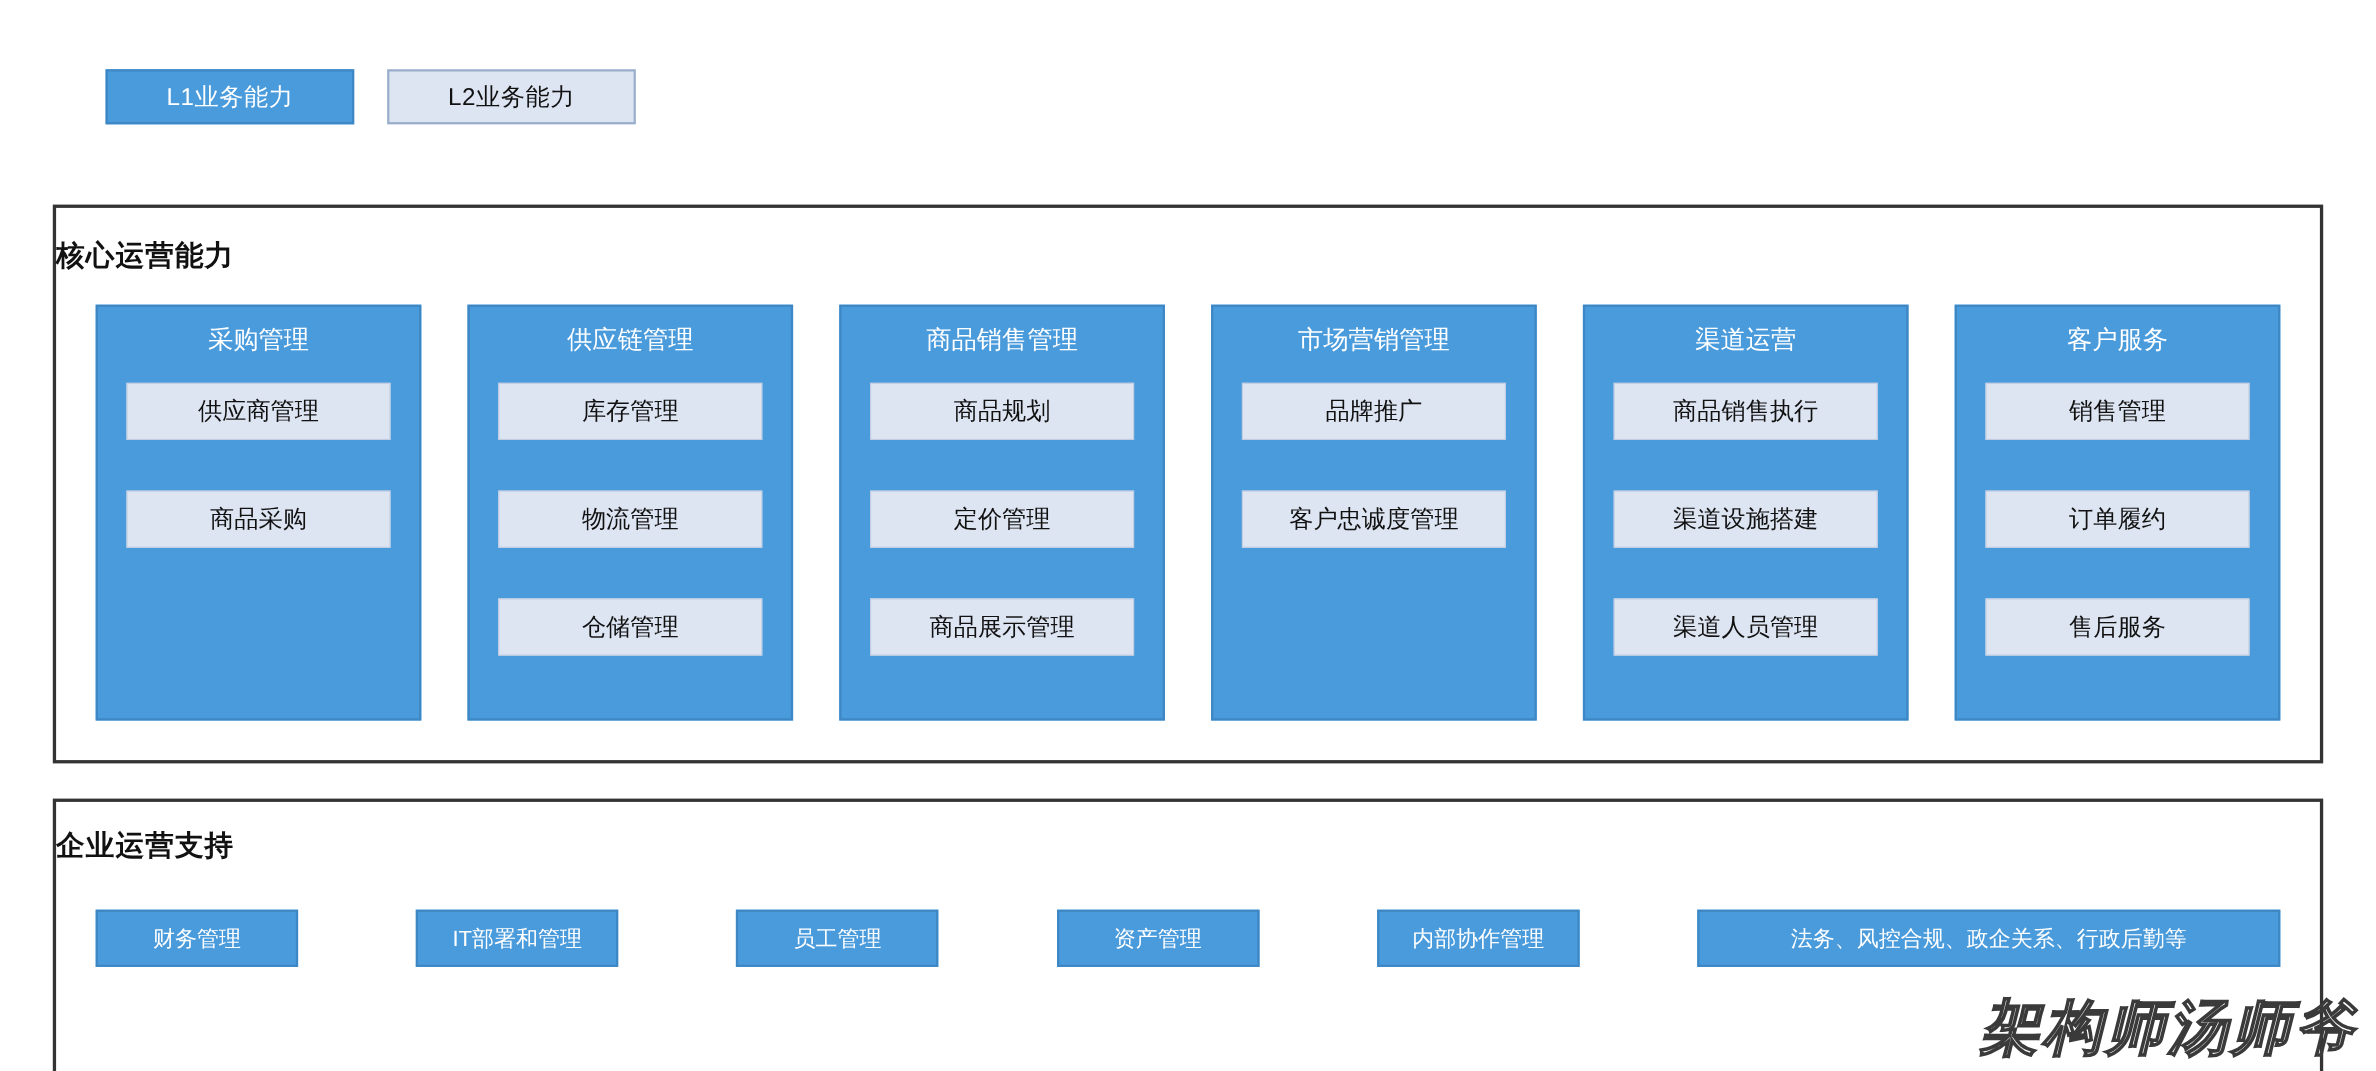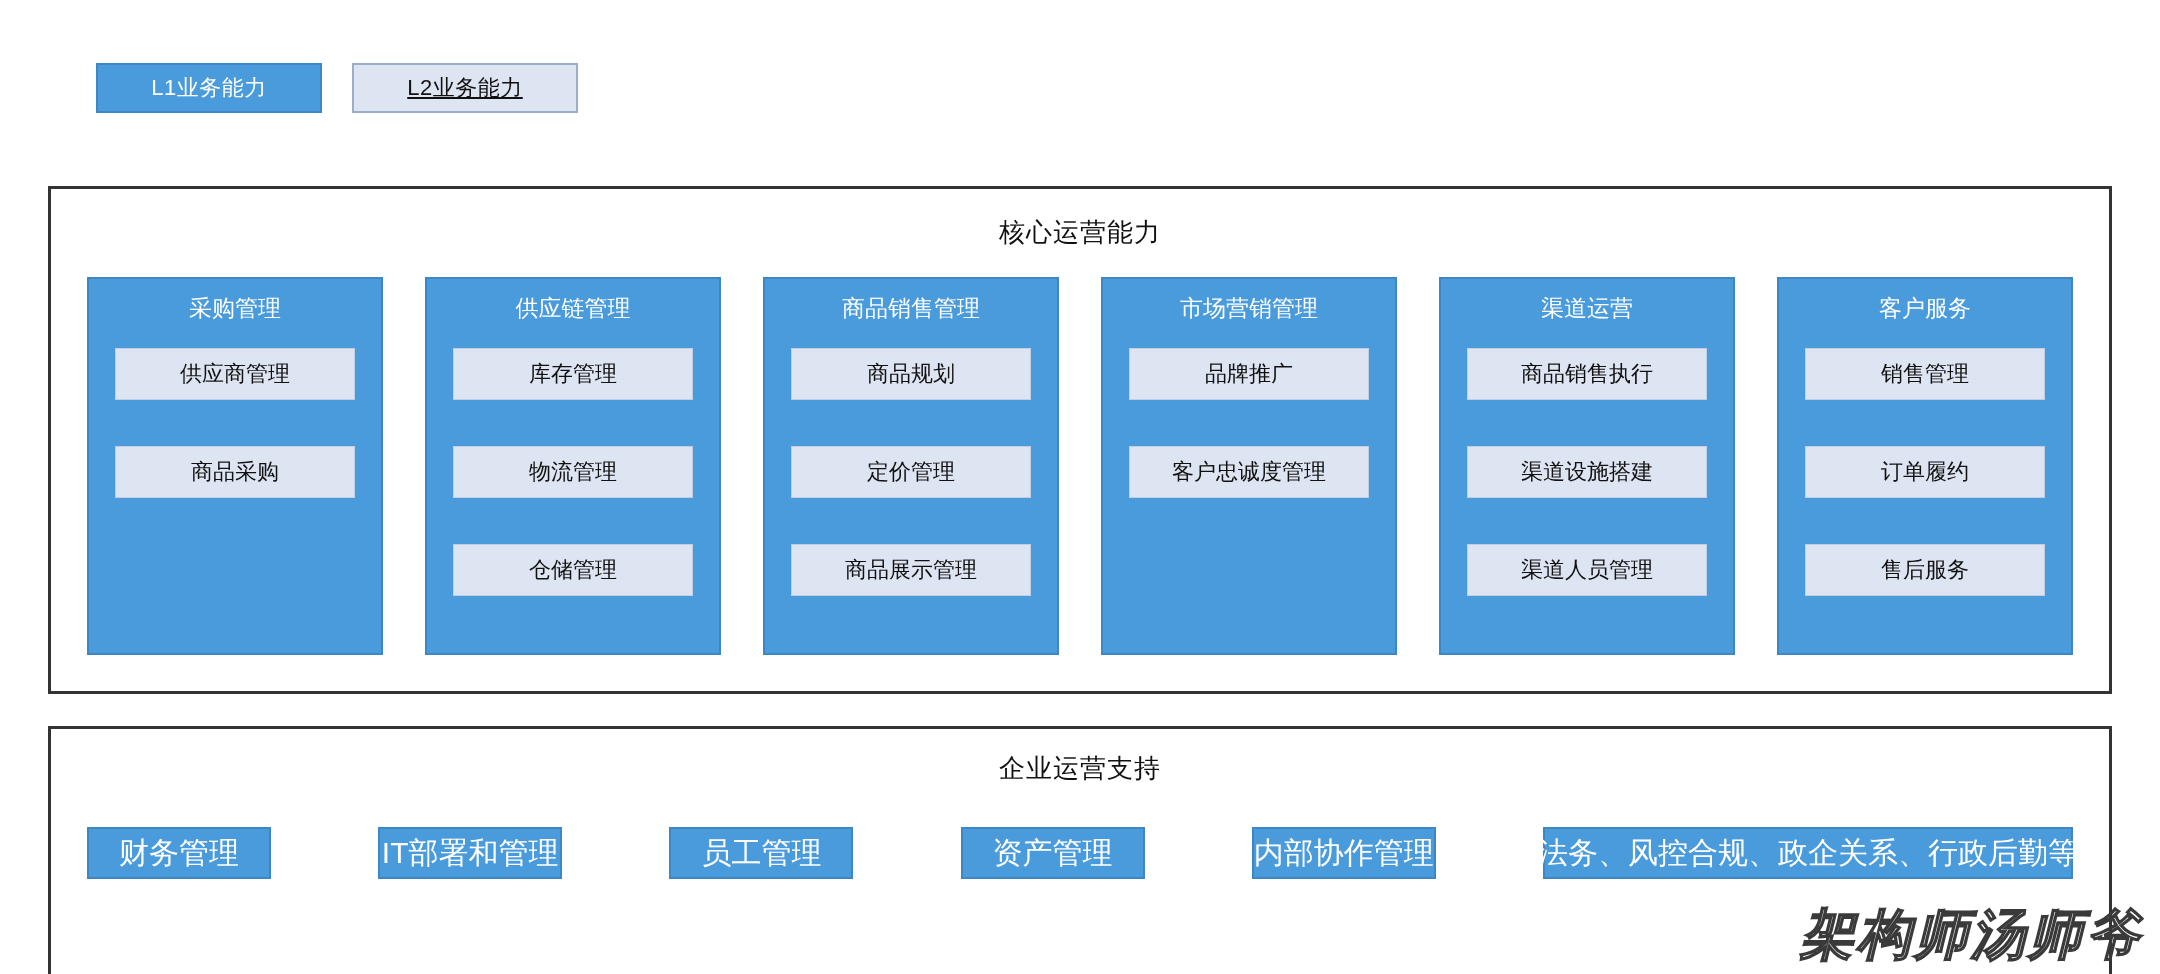--- a/index.html
+++ b/index.html
@@ -38,34 +38,32 @@
     width: 226px;
     background: #4a9bdc;
     border: 2px solid #3d87c4;
     color: #ffffff;
   }
   .legend-chip.l2 {
     width: 226px;
     background: #dde5f2;
     border: 2px solid #9aaecb;
     color: #111111;
-    text-decoration: underline;
   }
 
   
   .panel {
     position: absolute;
     box-sizing: border-box;
     background: #ffffff;
     border: 3px solid #333333;
   }
   .panel-title {
-    text-align: center;
     font-size: 26px;
-    font-weight: normal;
+    font-weight: bold;
     color: #111111;
     letter-spacing: 1px;
   }
 
   
   #core-panel {
     left: 48px;
     top: 186px;
     width: 2064px;
     height: 508px;
@@ -131,21 +129,21 @@
   }
   .support-chip {
     height: 52px;
     background: #4a9bdc;
     border: 2px solid #3d87c4;
     box-sizing: border-box;
     display: flex;
     align-items: center;
     justify-content: center;
     color: #ffffff;
-    font-size: 30px;
+    font-size: 20px;
     white-space: nowrap;
     padding: 0 18px;
   }
 
   
   #watermark {
     position: absolute;
     right: 18px;
     bottom: 2px;
     font-size: 54px;

